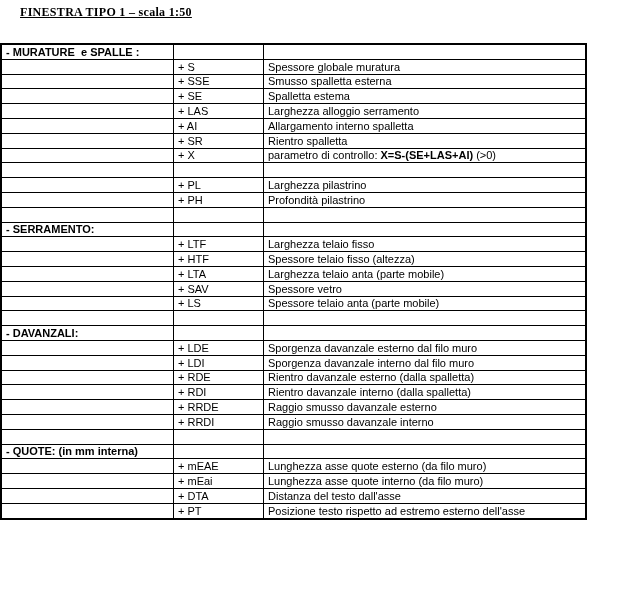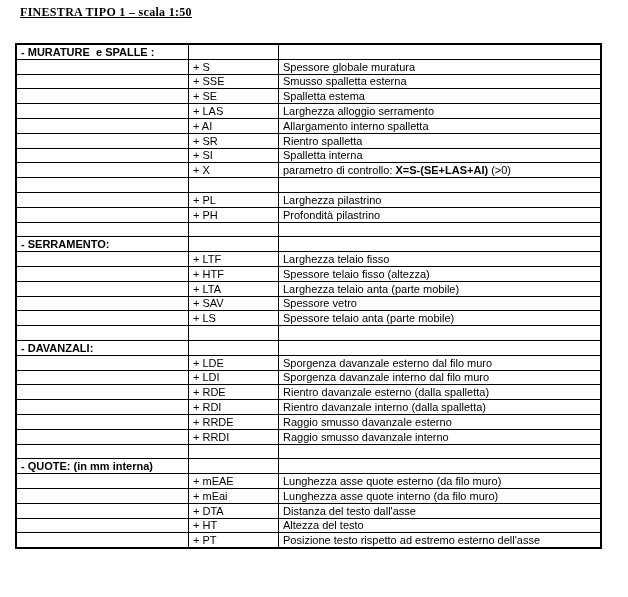--- a/index.html
+++ b/index.html
@@ -20,21 +20,21 @@
     top: 5px;
     font-family: "Liberation Serif", serif;
     font-size: 12px;
     font-weight: bold;
     text-decoration: underline;
     letter-spacing: 0.3px;
     white-space: pre;
   }
   table.params {
     position: absolute;
-    left: 15px;
+    left: 0;
     top: 43px;
     width: 573px;
     border-collapse: collapse;
     table-layout: fixed;
     border: 2px solid #000;
   }
   table.params td {
     border: 1px solid #000;
     height: 13.8px;
     font-size: 11px;
@@ -87,25 +87,20 @@
         <td class="col-code">+ AI</td>
         <td class="col-desc">Allargamento interno spalletta</td>
       </tr>
       <tr>
         <td class="col-section"></td>
         <td class="col-code">+ SR</td>
         <td class="col-desc">Rientro spalletta</td>
       </tr>
       <tr>
         <td class="col-section"></td>
-        <td class="col-code">+ SI</td>
-        <td class="col-desc">Spalletta interna</td>
-      </tr>
-      <tr>
-        <td class="col-section"></td>
         <td class="col-code">+ X</td>
         <td class="col-desc"><span>parametro di controllo: </span><b>X=S-(SE+LAS+AI)</b><span> (&gt;0)</span></td>
       </tr>
       <tr>
         <td class="col-section"></td>
         <td class="col-code"></td>
         <td class="col-desc"></td>
       </tr>
       <tr>
         <td class="col-section"></td>
@@ -209,25 +204,20 @@
       </tr>
       <tr>
         <td class="col-section"></td>
         <td class="col-code">+ mEai</td>
         <td class="col-desc">Lunghezza asse quote interno (da filo muro)</td>
       </tr>
       <tr>
         <td class="col-section"></td>
         <td class="col-code">+ DTA</td>
         <td class="col-desc">Distanza del testo dall'asse</td>
-      </tr>
-      <tr>
-        <td class="col-section"></td>
-        <td class="col-code">+ HT</td>
-        <td class="col-desc">Altezza del testo</td>
       </tr>
       <tr>
         <td class="col-section"></td>
         <td class="col-code">+ PT</td>
         <td class="col-desc">Posizione testo rispetto ad estremo esterno dell'asse</td>
       </tr>
     </tbody>
 </table>
 
 </body></html>

